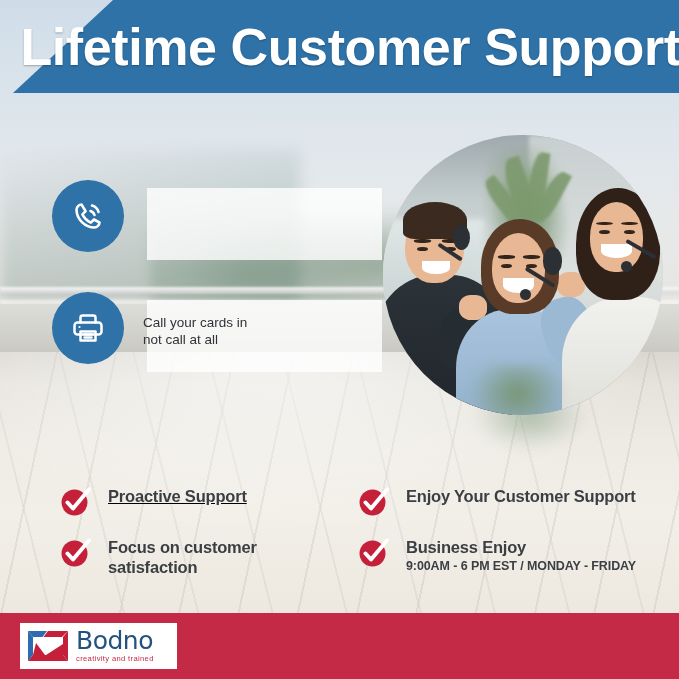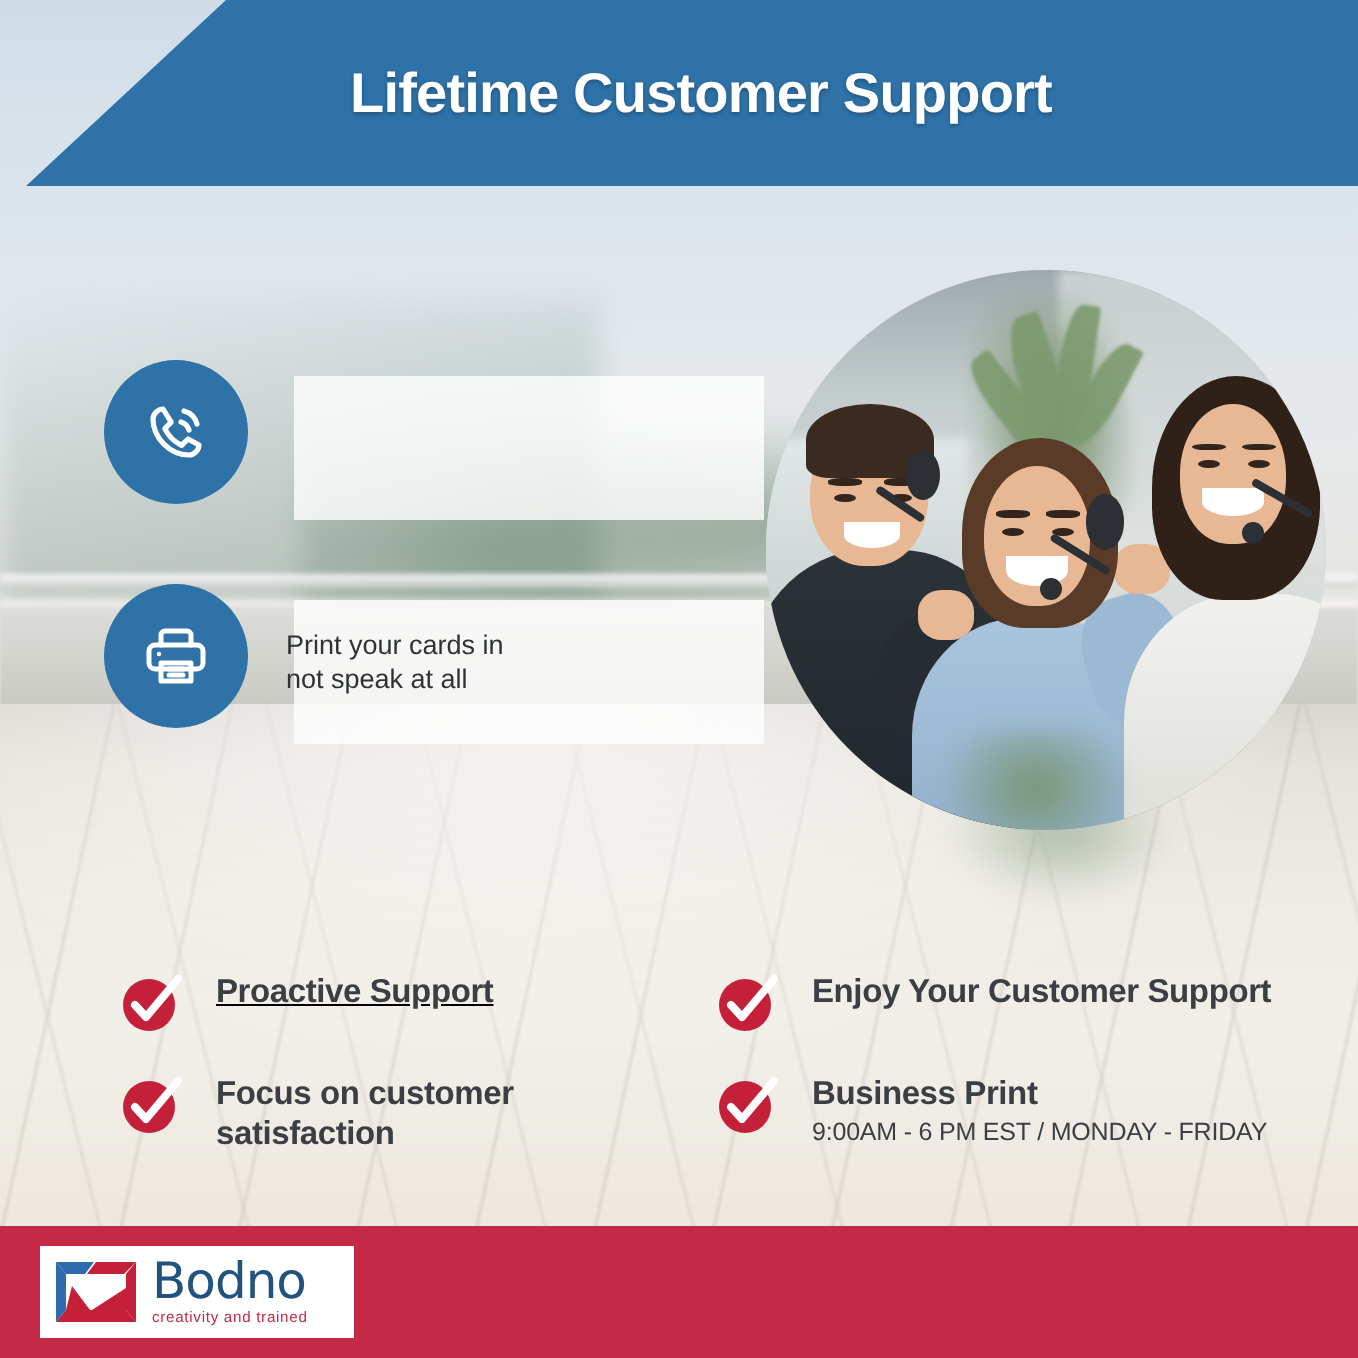--- a/index.html
+++ b/index.html
@@ -83,21 +83,21 @@
   
   .banner {
     position:absolute; left:0; top:0; width:679px; height:93px;
     background:#2e72a8;
     clip-path:polygon(113px 0, 679px 0, 679px 93px, 13px 93px);
   }
   .banner-title {
     position:absolute; left:0; top:0; width:679px; height:93px;
     display:flex; align-items:center; justify-content:center;
     color:#ffffff;
-    font-size:28px; font-weight:bold;
+    font-size:52px; font-weight:bold;
     letter-spacing:-0.4px;
     text-shadow:0 1px 2px rgba(0,0,0,0.28);
     padding-left:22px;
     white-space:nowrap;
   }
 
   
   .photo {
     position:absolute; left:383px; top:135px;
     width:280px; height:280px;
@@ -202,21 +202,21 @@
     margin-top:1px;
   }
   .check-body {
     margin-left:17px;
   }
   .check-title {
     font-size:16.5px; font-weight:bold; color:#3b3f44;
     line-height:1.22; letter-spacing:-0.2px;
   }
   .check-sub {
-    font-size:12.5px; font-weight:normal; color:#3b3f44;
+    font-size:12.5px; font-weight:bold; color:#3b3f44;
     line-height:1.25; margin-top:2px; letter-spacing:-0.1px;
   }
 
   
   .footer {
     position:absolute; left:0; bottom:0; width:679px; height:66px;
     background:#c42a46;
   }
   .logo-box {
     position:absolute; left:20px; top:10px;
@@ -329,22 +329,22 @@
         <path d="M13.5 15.5 V10.5 a2 2 0 0 1 2-2 h11 a2 2 0 0 1 2 2 v5"></path>
         <rect x="7.5" y="15.5" width="27" height="12" rx="3"></rect>
         <circle cx="12.5" cy="20" r="1.1" fill="#ffffff" stroke="none"></circle>
         <path d="M13.5 24.5 h15 v9 h-15 z" fill="none"></path>
         <path d="M17.5 27.5 h7"></path>
         <path d="M17.5 30.5 h7"></path>
       </svg>
     </div>
     <div class="f-text">
       <div class="f-desc">
-        <span>Print your cards in</span><br>
-        <span>not speak at all</span>
+        <span>Call your cards in</span><br>
+        <span>not call at all</span>
       </div>
     </div>
   </div>
 
   <div class="check-item" style="left:60px; top:486px;text-decoration:underline;">
     <div class="check-badge">
       <svg width="31" height="31" viewBox="0 0 31 31" fill="none">
         <circle cx="14.5" cy="15.5" r="13" fill="#c4203a"></circle>
         <path d="M7.5 15.5 L13 21.5 L29 2.5" stroke="#ffffff" stroke-width="4" stroke-linecap="round" stroke-linejoin="round" fill="none"></path>
       </svg>
@@ -380,21 +380,21 @@
   </div>
 
   <div class="check-item" style="left:358px; top:537px;">
     <div class="check-badge">
       <svg width="31" height="31" viewBox="0 0 31 31" fill="none">
         <circle cx="14.5" cy="15.5" r="13" fill="#c4203a"></circle>
         <path d="M7.5 15.5 L13 21.5 L29 2.5" stroke="#ffffff" stroke-width="4" stroke-linecap="round" stroke-linejoin="round" fill="none"></path>
       </svg>
     </div>
     <div class="check-body">
-      <div class="check-title">Business Print</div>
+      <div class="check-title">Business Enjoy</div>
       <div class="check-sub">9:00AM - 6 PM EST / MONDAY - FRIDAY</div>
     </div>
   </div>
 
   <div class="footer">
     <div class="logo-box">
       <svg class="logo-mark" viewBox="0 0 42 32">
 
         <polygon points="0,0 42,0 42,32 0,32" fill="#ffffff"></polygon>
 

